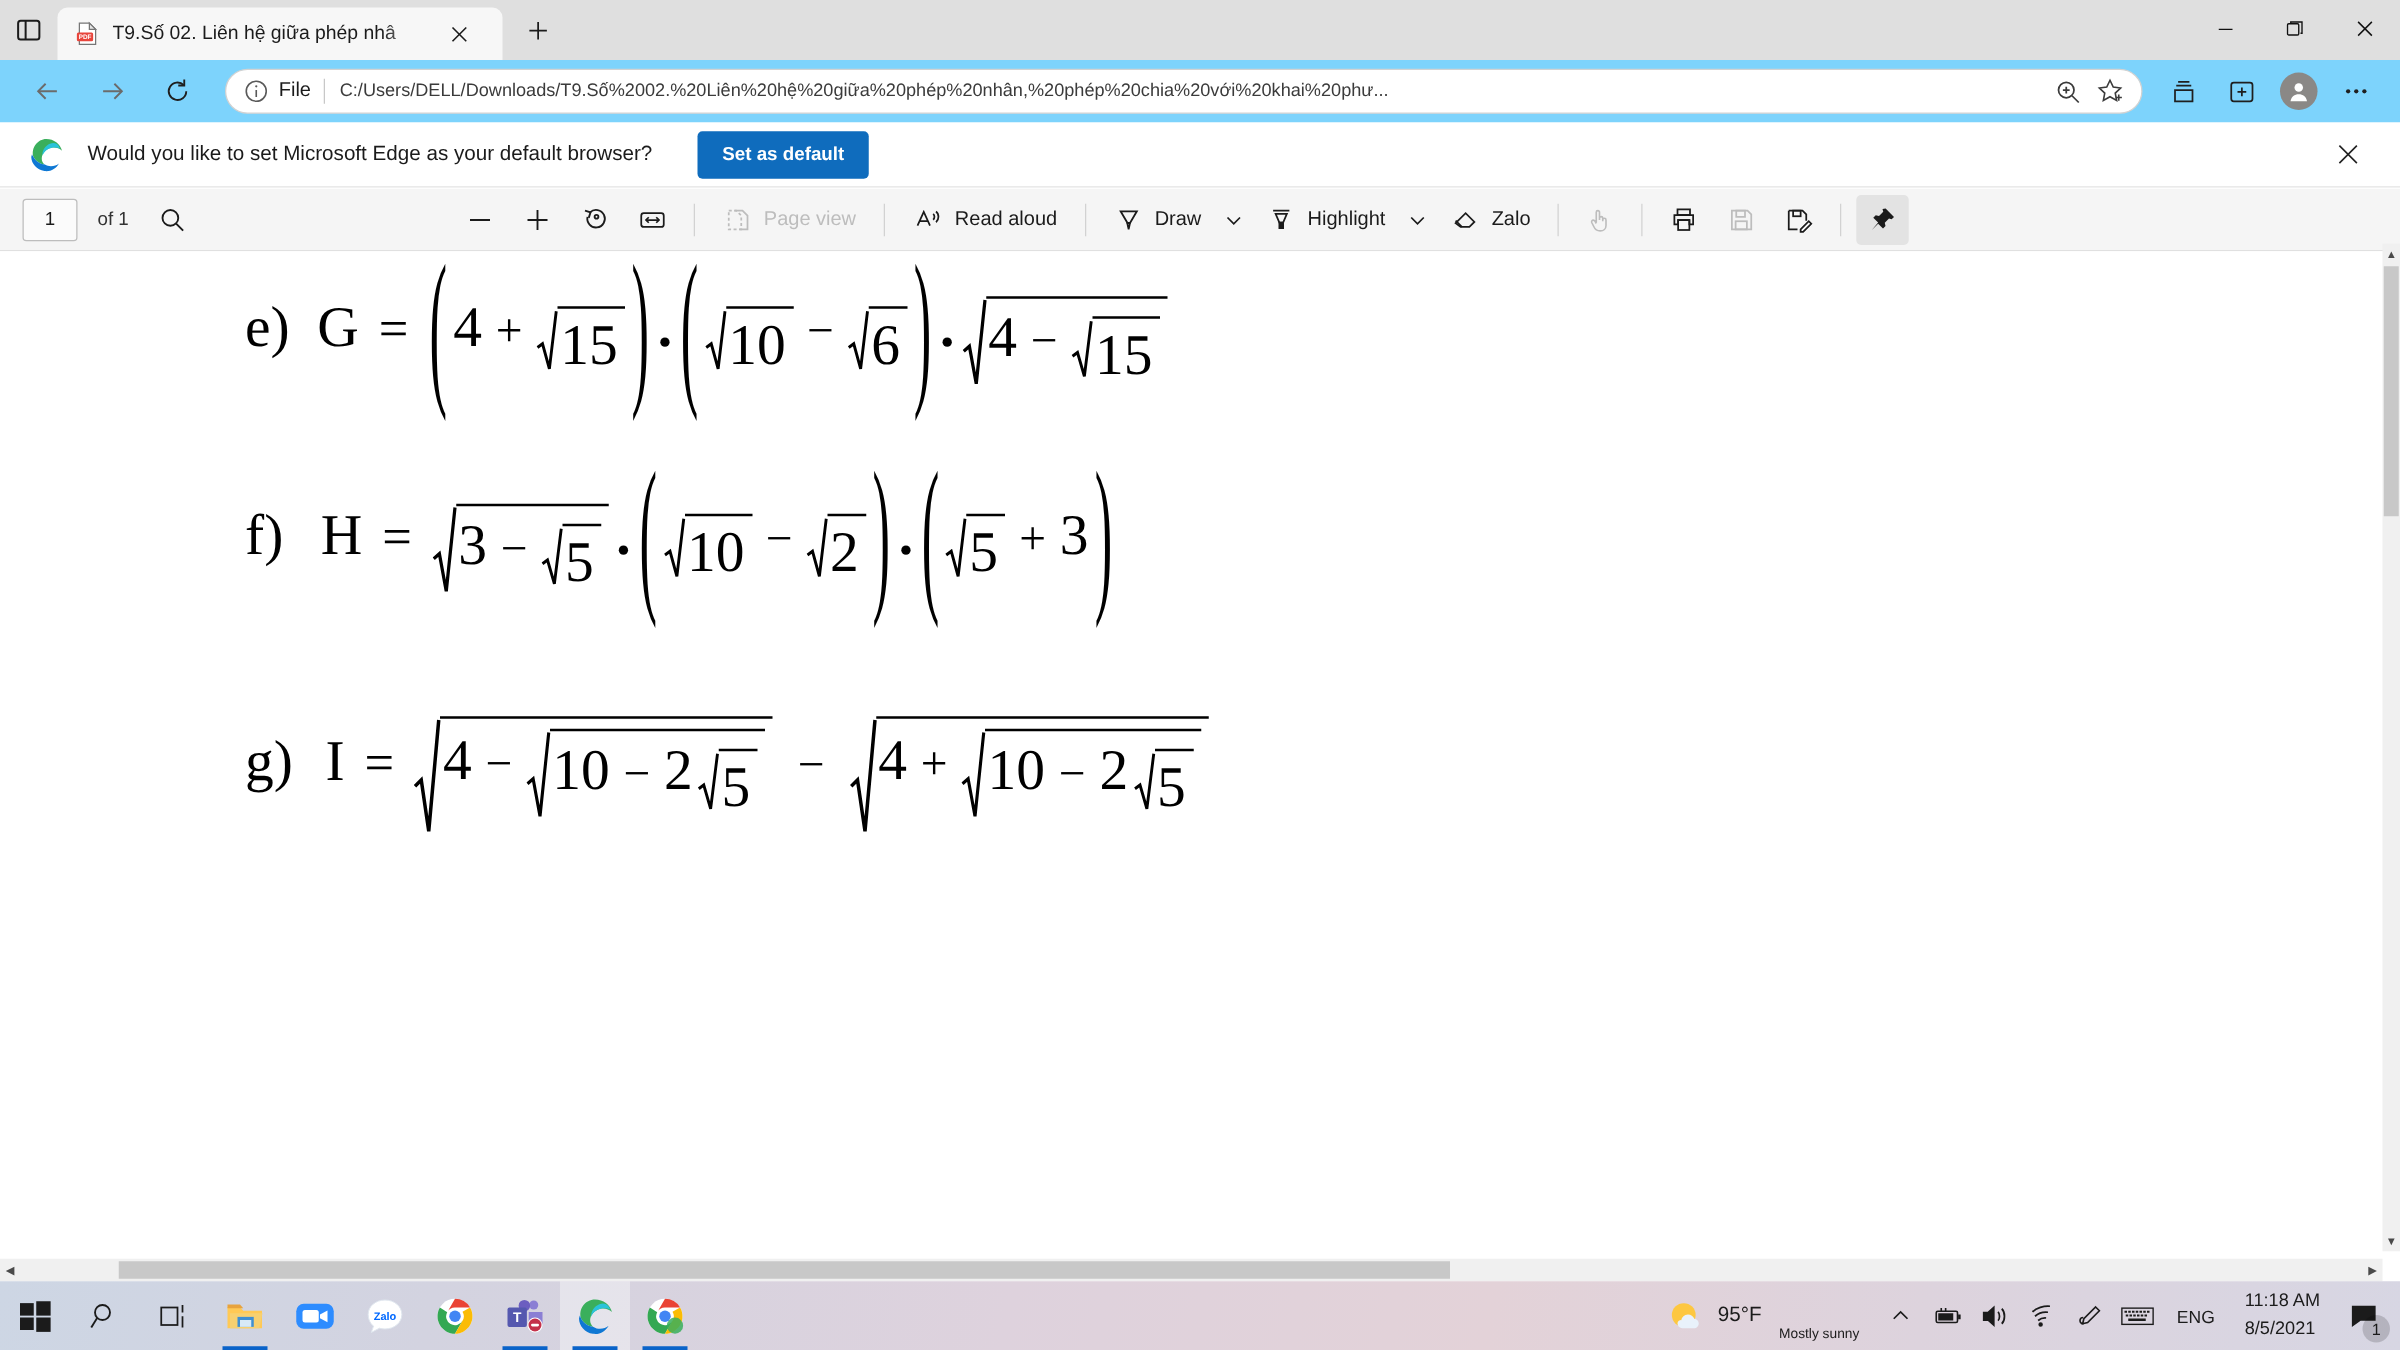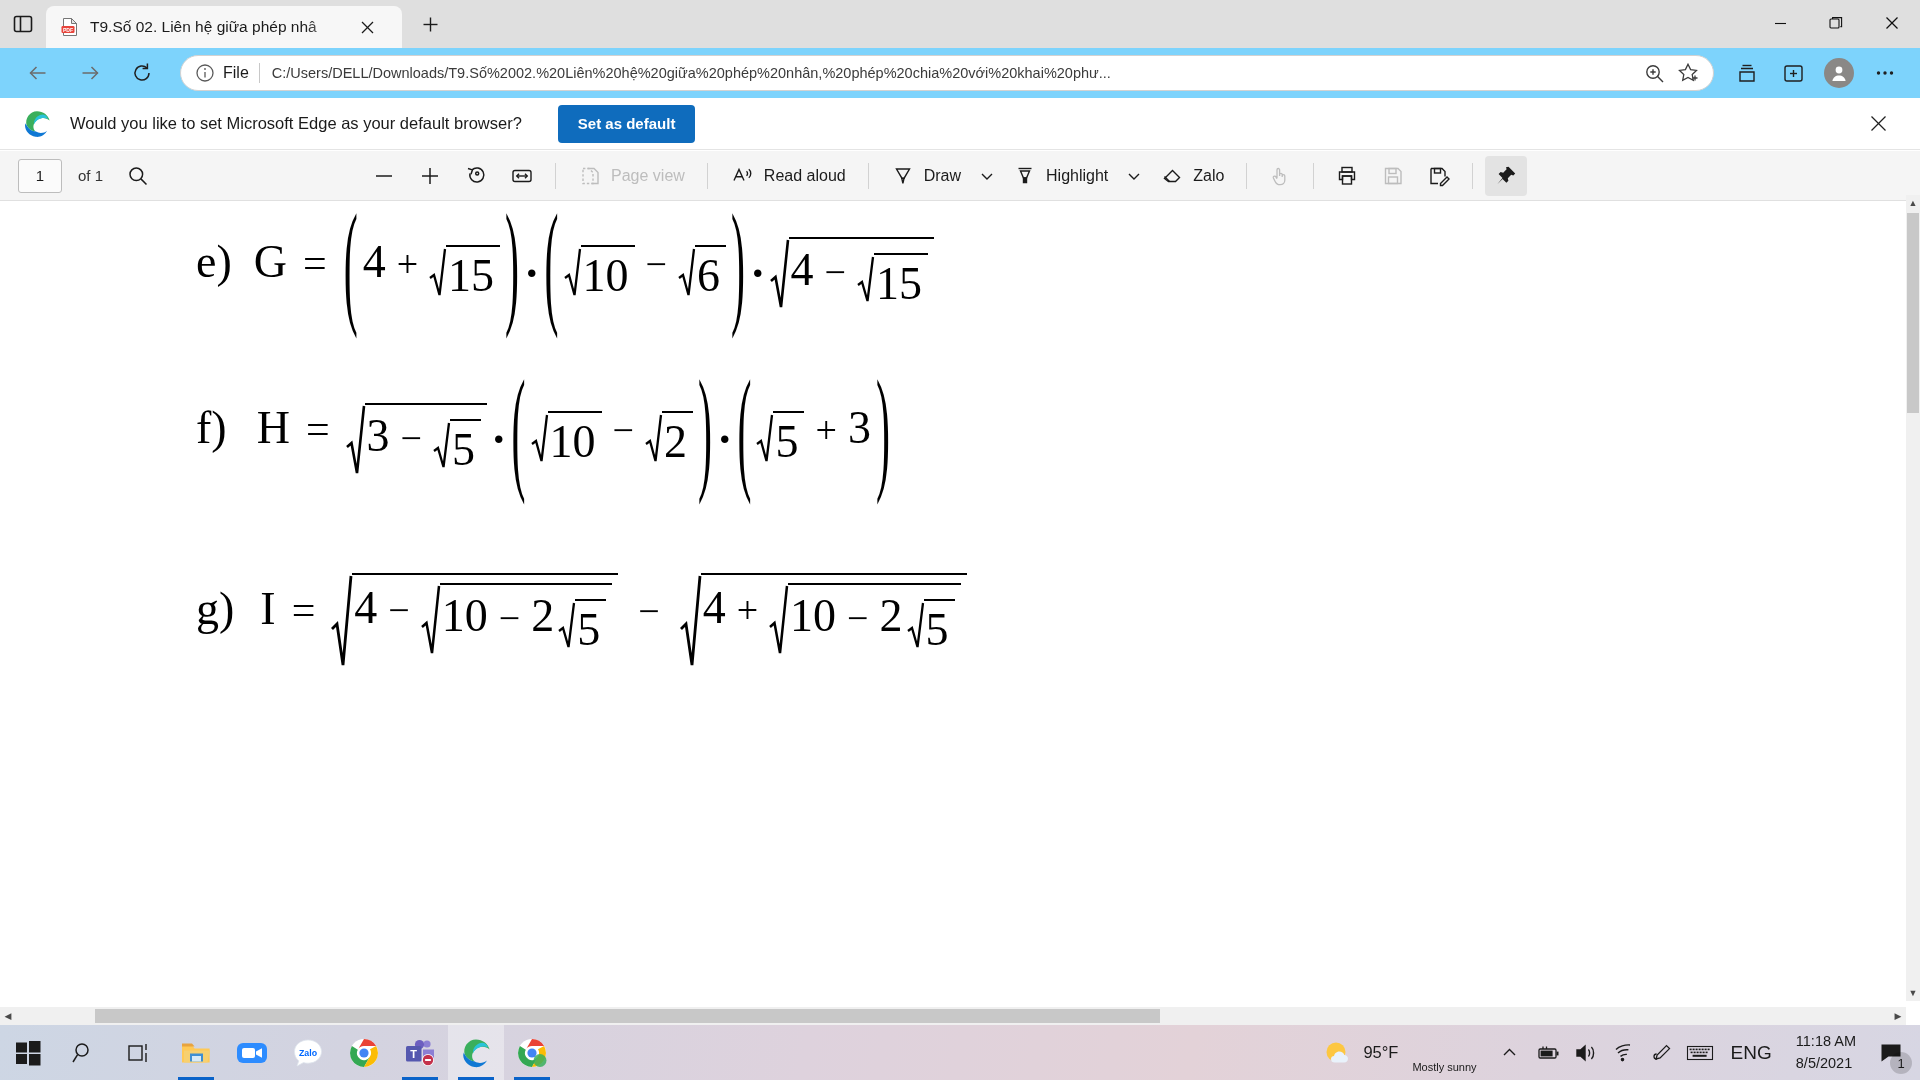--- a/index.html
+++ b/index.html
@@ -265,21 +265,21 @@
     padding-right: 6px;
   }
   .tray-weather { display: flex; align-items: center; padding: 16px 14px; height: 55px; }
   .tray-weather .wtxt { font-size: 16.5px; color: #1b1b1b; margin-left: 10px; }
   .tray-weather .wdesc { font-size: 11px; color: #1b1b1b; margin-left: 14px; margin-top: 28px; }
   .tray-icon {
     width: 38px; height: 55px;
     display: flex; align-items: center; justify-content: center;
     color: #1b1b1b;
   }
-  .tray-lang { font-size: 19px; color: #1b1b1b; padding: 0 12px; }
+  .tray-lang { font-size: 14px; color: #1b1b1b; padding: 0 12px; }
   .tray-clock {
     display: flex; flex-direction: column; 
     justify-content: center; padding: 0 12px;
     font-size: 14.5px; color: #1b1b1b; line-height: 1.45;
   }
   .tray-notif {
     width: 46px; height: 55px; position: relative;
     display: flex; align-items: center; justify-content: center;
   }
   .notif-badge {

